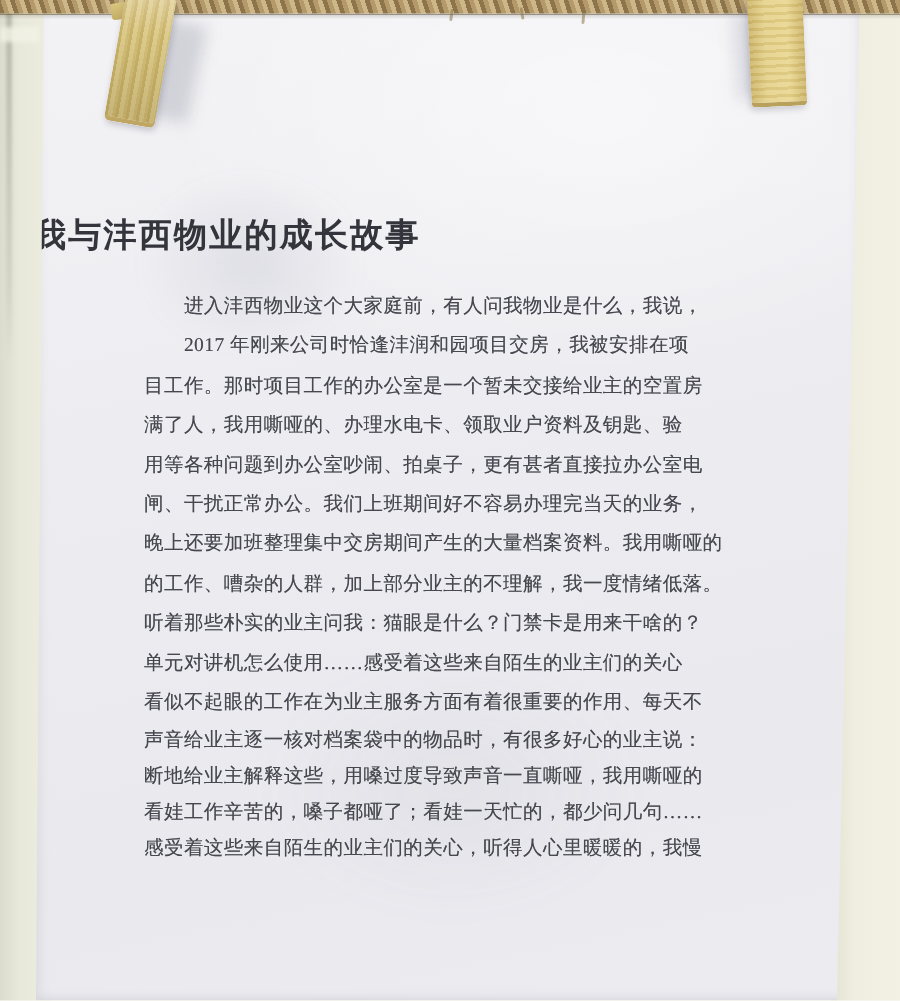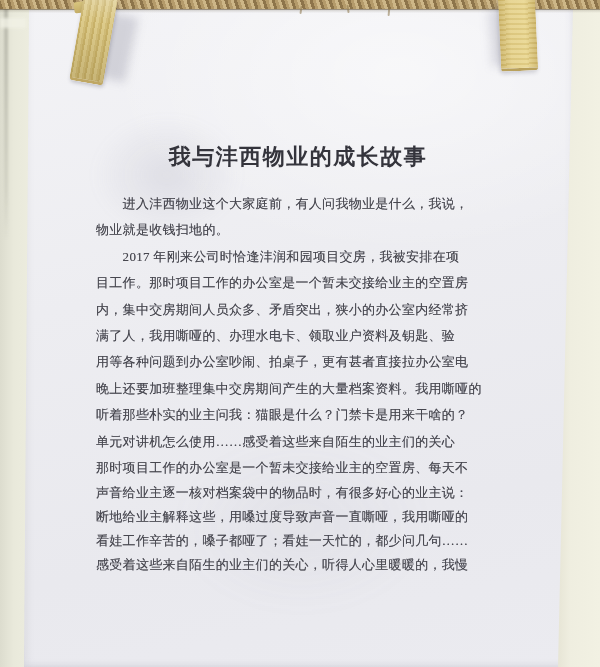--- a/index.html
+++ b/index.html
@@ -45,21 +45,21 @@
   }
   .soft-shade-b{
     position:absolute;left:150px;top:430px;width:260px;height:180px;z-index:2;
     background:radial-gradient(closest-side,rgba(125,125,150,.06),rgba(125,125,150,0));
     filter:blur(8px);
   }
 
   
   .doc-title{
     position:absolute;left:0;top:137px;width:100%;margin:0;z-index:3;
-    text-align:center;font-size:22px;font-weight:700;letter-spacing:1.5px;
+    text-align:left;font-size:22px;font-weight:700;letter-spacing:1.5px;
     color:#34343c;
   }
   .text-lines{
     position:absolute;left:74px;top:186px;width:450px;z-index:3;
   }
   .line{
     height:26.4px;line-height:26.4px;white-space:nowrap;
     font-size:13px;letter-spacing:0.3px;color:#47474f;
     text-shadow:0 0 .4px rgba(70,70,80,.55);
   }
@@ -129,30 +129,30 @@
   <div class="wall-edge-line"></div>
   <div class="wall-ledge"></div>
   <div class="wall-right"></div>
 
   <div class="paper">
     <div class="soft-shade-a"></div>
     <div class="soft-shade-b"></div>
     <h1 class="doc-title">我与沣西物业的成长故事</h1>
     <div class="text-lines">
         <div class="line">　　进入沣西物业这个大家庭前，有人问我物业是什么，我说，</div>
-        <div class="line">物业就是收钱扫地的。</div>
         <div class="line">　　2017 年刚来公司时恰逢沣润和园项目交房，我被安排在项</div>
         <div class="line">目工作。那时项目工作的办公室是一个暂未交接给业主的空置房</div>
-        <div class="line">内，集中交房期间人员众多、矛盾突出，狭小的办公室内经常挤</div>
         <div class="line">满了人，我用嘶哑的、办理水电卡、领取业户资料及钥匙、验</div>
         <div class="line">用等各种问题到办公室吵闹、拍桌子，更有甚者直接拉办公室电</div>
+        <div class="line">闸、干扰正常办公。我们上班期间好不容易办理完当天的业务，</div>
         <div class="line">晚上还要加班整理集中交房期间产生的大量档案资料。我用嘶哑的</div>
+        <div class="line">的工作、嘈杂的人群，加上部分业主的不理解，我一度情绪低落。</div>
         <div class="line">听着那些朴实的业主问我：猫眼是什么？门禁卡是用来干啥的？</div>
         <div class="line">单元对讲机怎么使用……感受着这些来自陌生的业主们的关心</div>
-        <div class="line">那时项目工作的办公室是一个暂未交接给业主的空置房、每天不</div>
+        <div class="line">看似不起眼的工作在为业主服务方面有着很重要的作用、每天不</div>
         <div class="line">声音给业主逐一核对档案袋中的物品时，有很多好心的业主说：</div>
         <div class="line">断地给业主解释这些，用嗓过度导致声音一直嘶哑，我用嘶哑的</div>
         <div class="line">看娃工作辛苦的，嗓子都哑了；看娃一天忙的，都少问几句……</div>
         <div class="line">感受着这些来自陌生的业主们的关心，听得人心里暖暖的，我慢</div>
       </div>
   </div>
 
   <div class="rope"></div>
   <div class="fray fray-1"></div>
   <div class="fray fray-2"></div>

